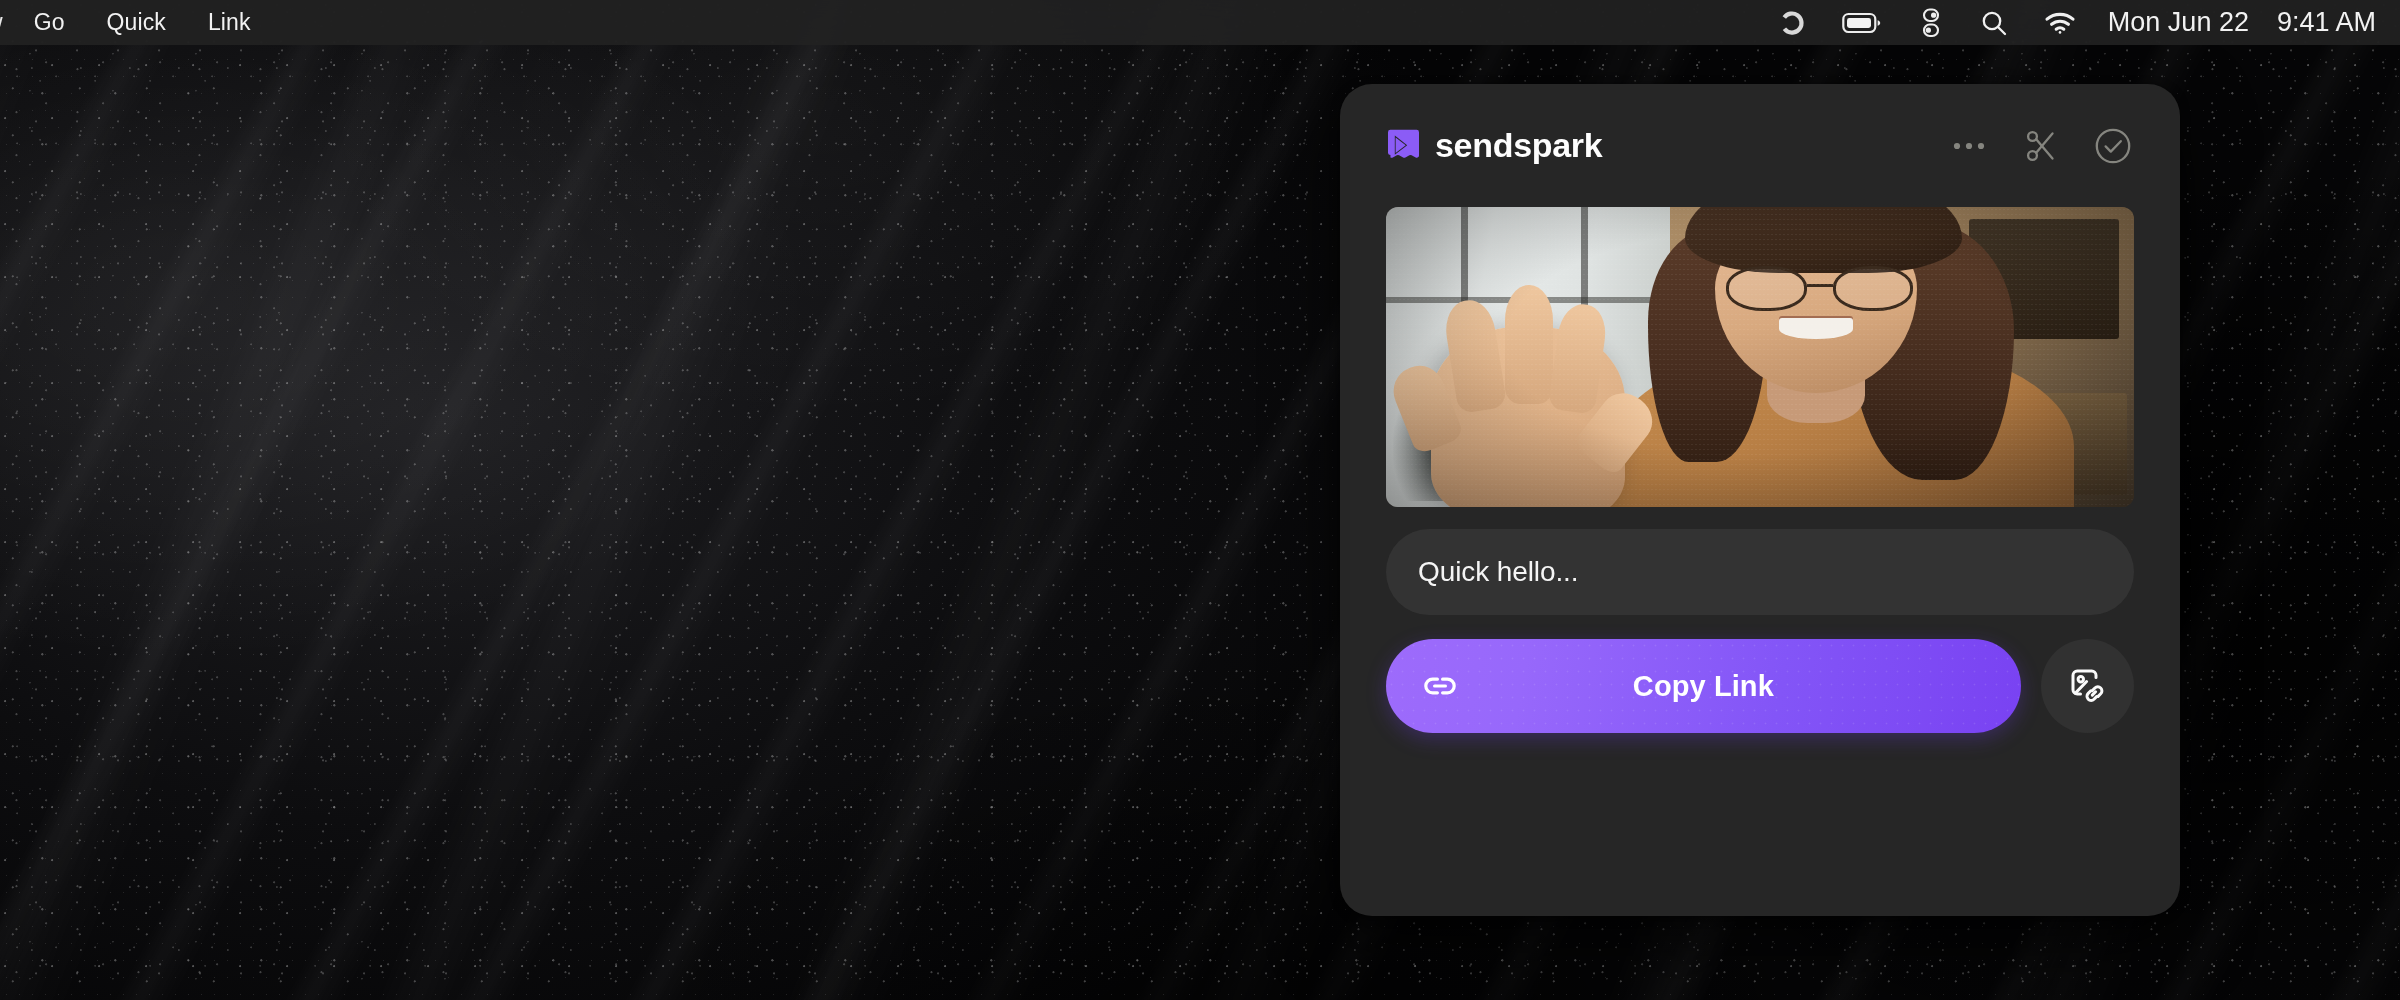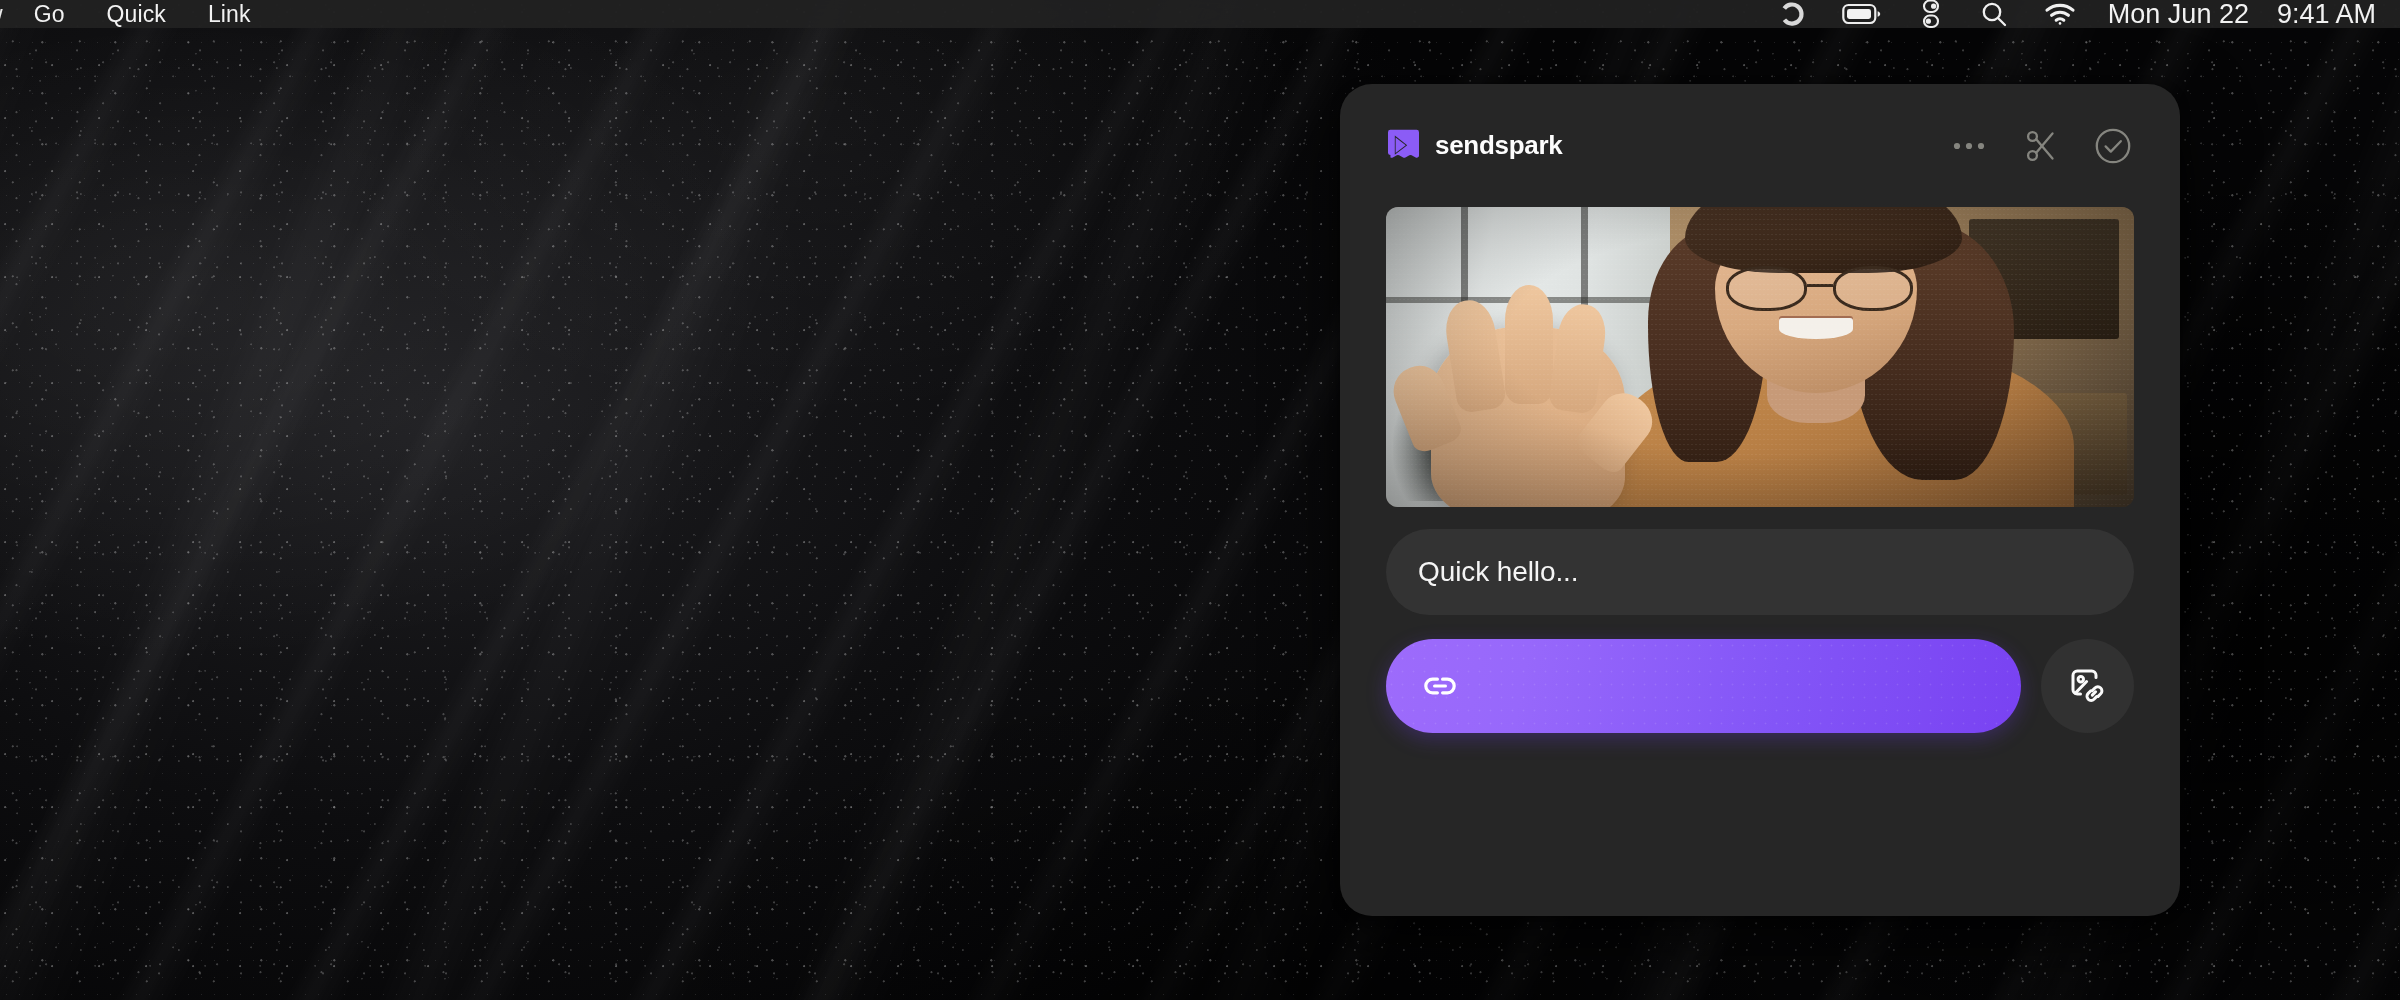--- a/index.html
+++ b/index.html
@@ -91,21 +91,21 @@
     position:absolute; inset:0;
     background-image:
       radial-gradient(circle at 50% 50%, rgba(255,255,255,.22) 0.5px, transparent 1px);
     background-size:13px 17px;
     opacity:0.5;
   }
 
   
   #menubar {
     position:absolute; top:0; left:0;
-    width:2400px; height:28px;
+    width:2400px; height:45px;
     background:rgba(34,34,34,0.92);
     backdrop-filter:blur(18px);
     display:flex; align-items:center;
     z-index:50;
   }
   .mb-left { display:flex; align-items:center; height:100%; padding-left:0; }
   .mb-item {
     color:#f2f2f2;
     font-size:23px;
     letter-spacing:0.1px;
@@ -152,21 +152,21 @@
 
   
   #panel-header {
     height:123px;
     display:flex; align-items:center;
   }
   .brand { display:flex; align-items:center; gap:14px; }
   .brand-mark { width:35px; height:35px; display:block; }
   .brand-name {
     color:#fdfdfd;
-    font-size:26px;
+    font-size:34px;
     font-weight:700;
     letter-spacing:-0.3px;
   }
   .header-actions {
     margin-left:auto;
     display:flex; align-items:center;
     gap:30px;
   }
   .hdr-btn {
     width:42px; height:42px;
@@ -520,20 +520,21 @@
 
     <button id="copy-link-btn">
       <span class="btn-speckle"></span>
       <span id="copy-link-icon">
         <svg width="40" height="40" viewBox="0 0 40 40" fill="none" stroke="#ffffff" stroke-width="3.2" stroke-linecap="round">
           <path d="M17.4 13.2h-4.8a6.8 6.8 0 1 0 0 13.6h4.8"></path>
           <path d="M22.6 13.2h4.8a6.8 6.8 0 1 1 0 13.6h-4.8"></path>
           <line x1="14.6" y1="20" x2="25.4" y2="20"></line>
         </svg>
       </span>
+      <span id="copy-link-label">Copy Link</span>
     </button>
 
     <button id="image-link-btn">
       <span>
         <svg width="44" height="44" viewBox="0 0 44 44" fill="none" stroke="#fafafa" stroke-width="3" stroke-linecap="round" stroke-linejoin="round">
           <path d="M31 14.5v-2.2a4.3 4.3 0 0 0-4.3-4.3H12.3A4.3 4.3 0 0 0 8 12.3v14.4a4.3 4.3 0 0 0 4.3 4.3h3.2"></path>
           <circle cx="15.8" cy="16.2" r="2.7"></circle>
           <path d="M10.4 30.1l11.2-11.6"></path>
           <path d="M27.3 27.6l2.6-2.6a4.1 4.1 0 0 1 5.8 5.8l-2.6 2.6"></path>
           <path d="M31.6 33.6l-2.6 2.6a4.1 4.1 0 0 1-5.8-5.8l2.6-2.6"></path>

